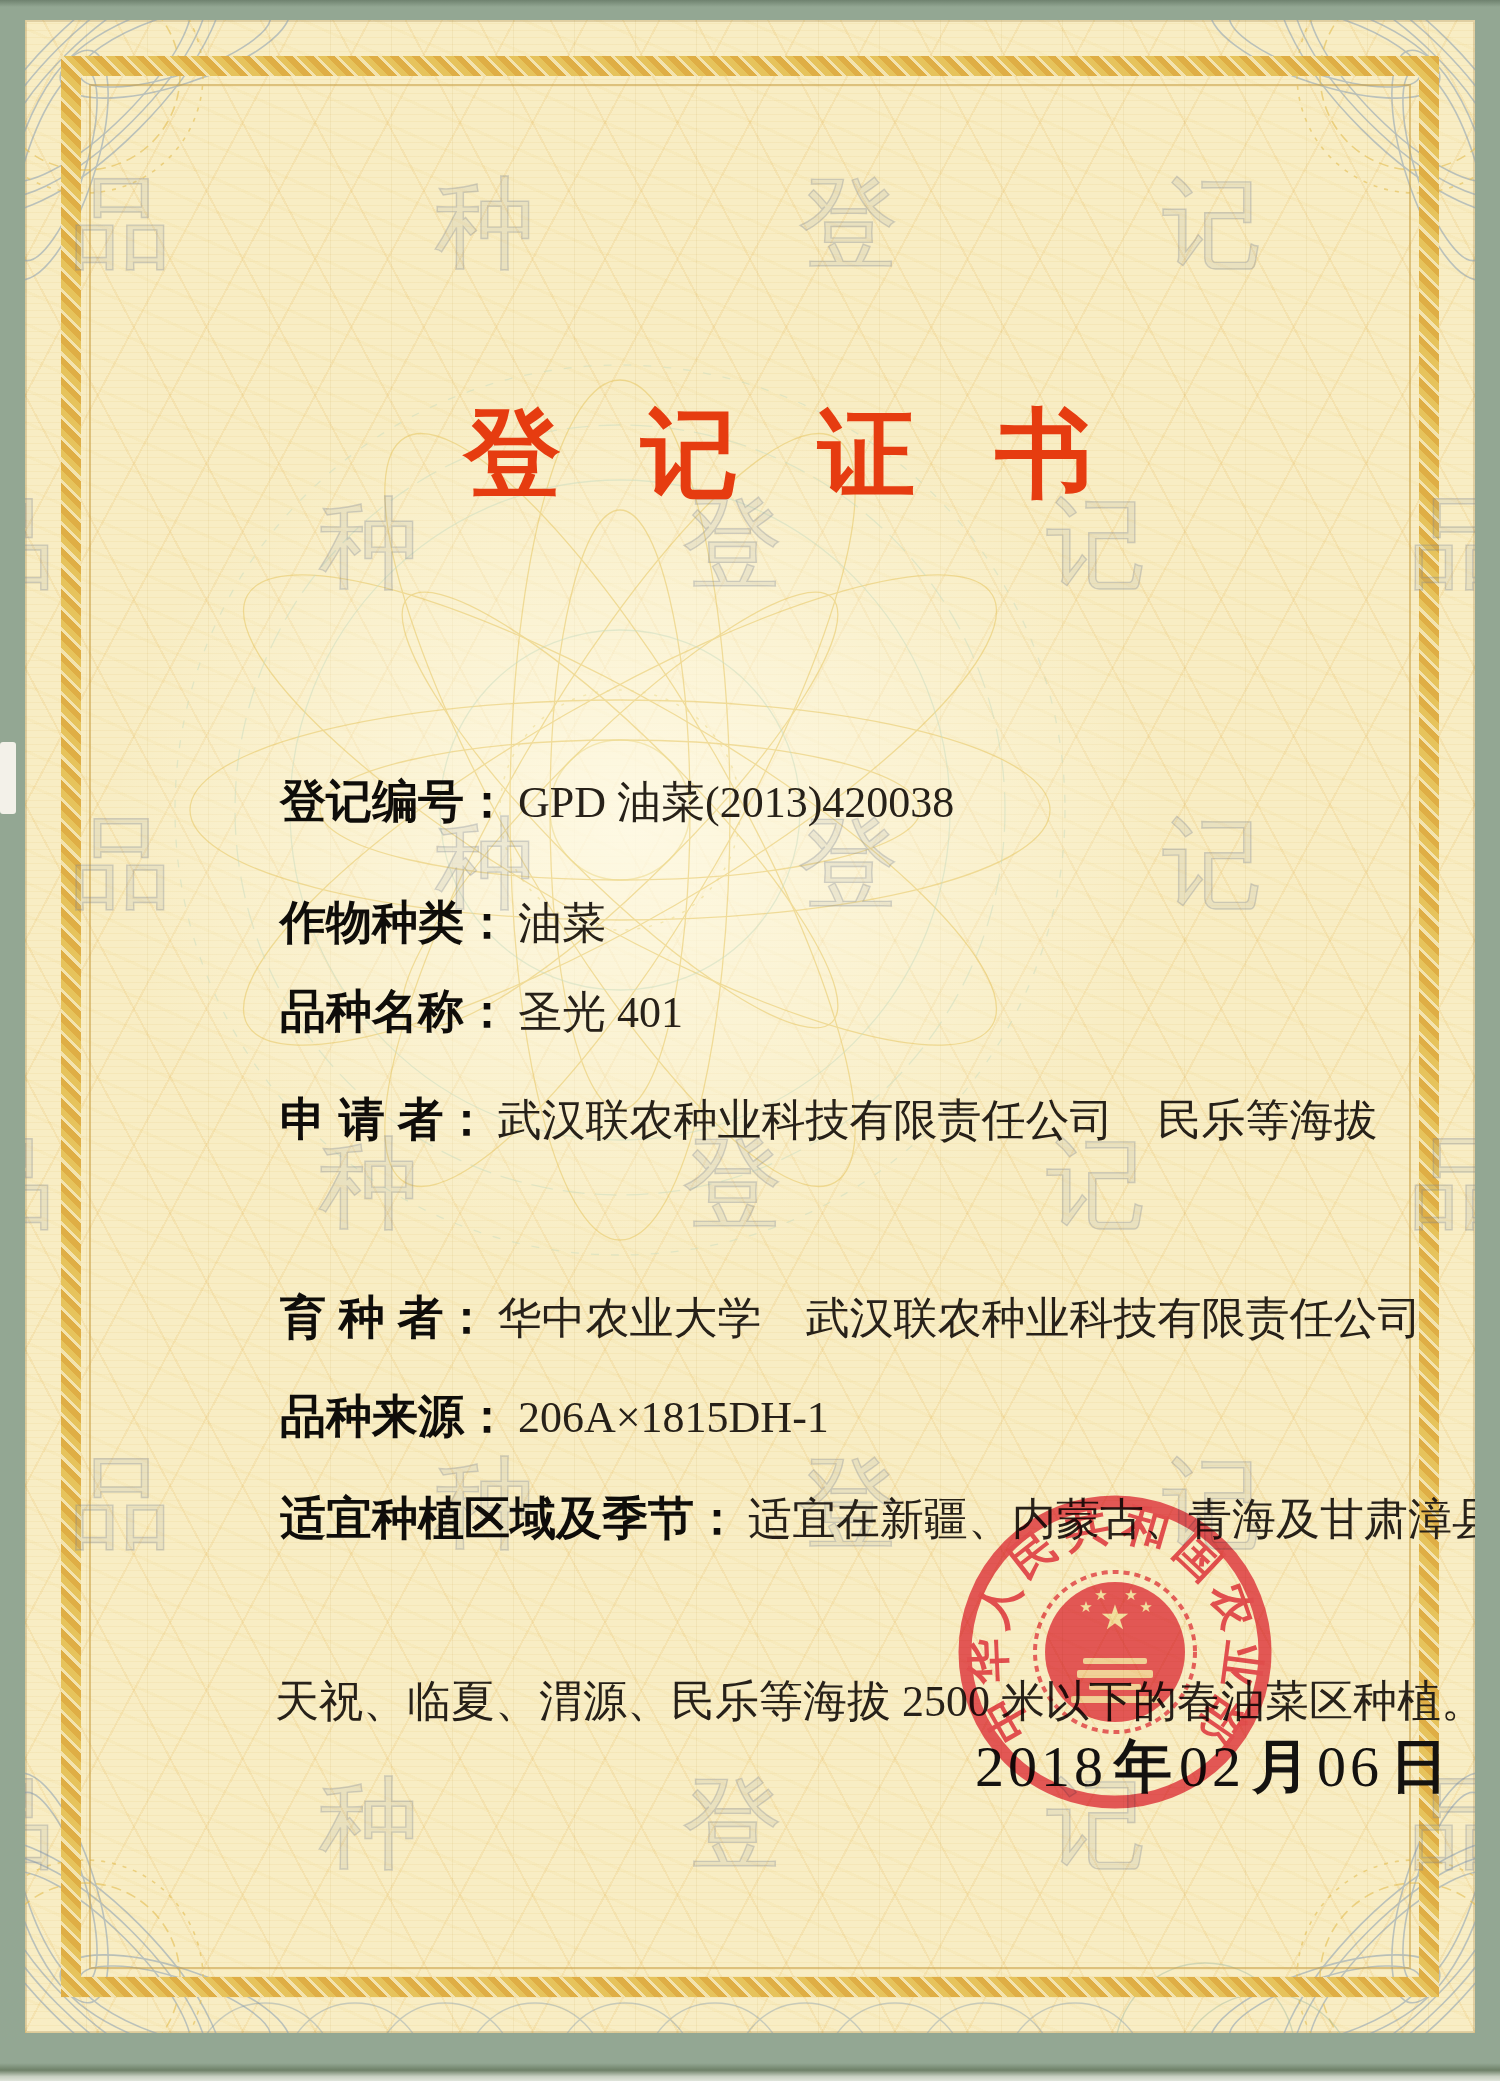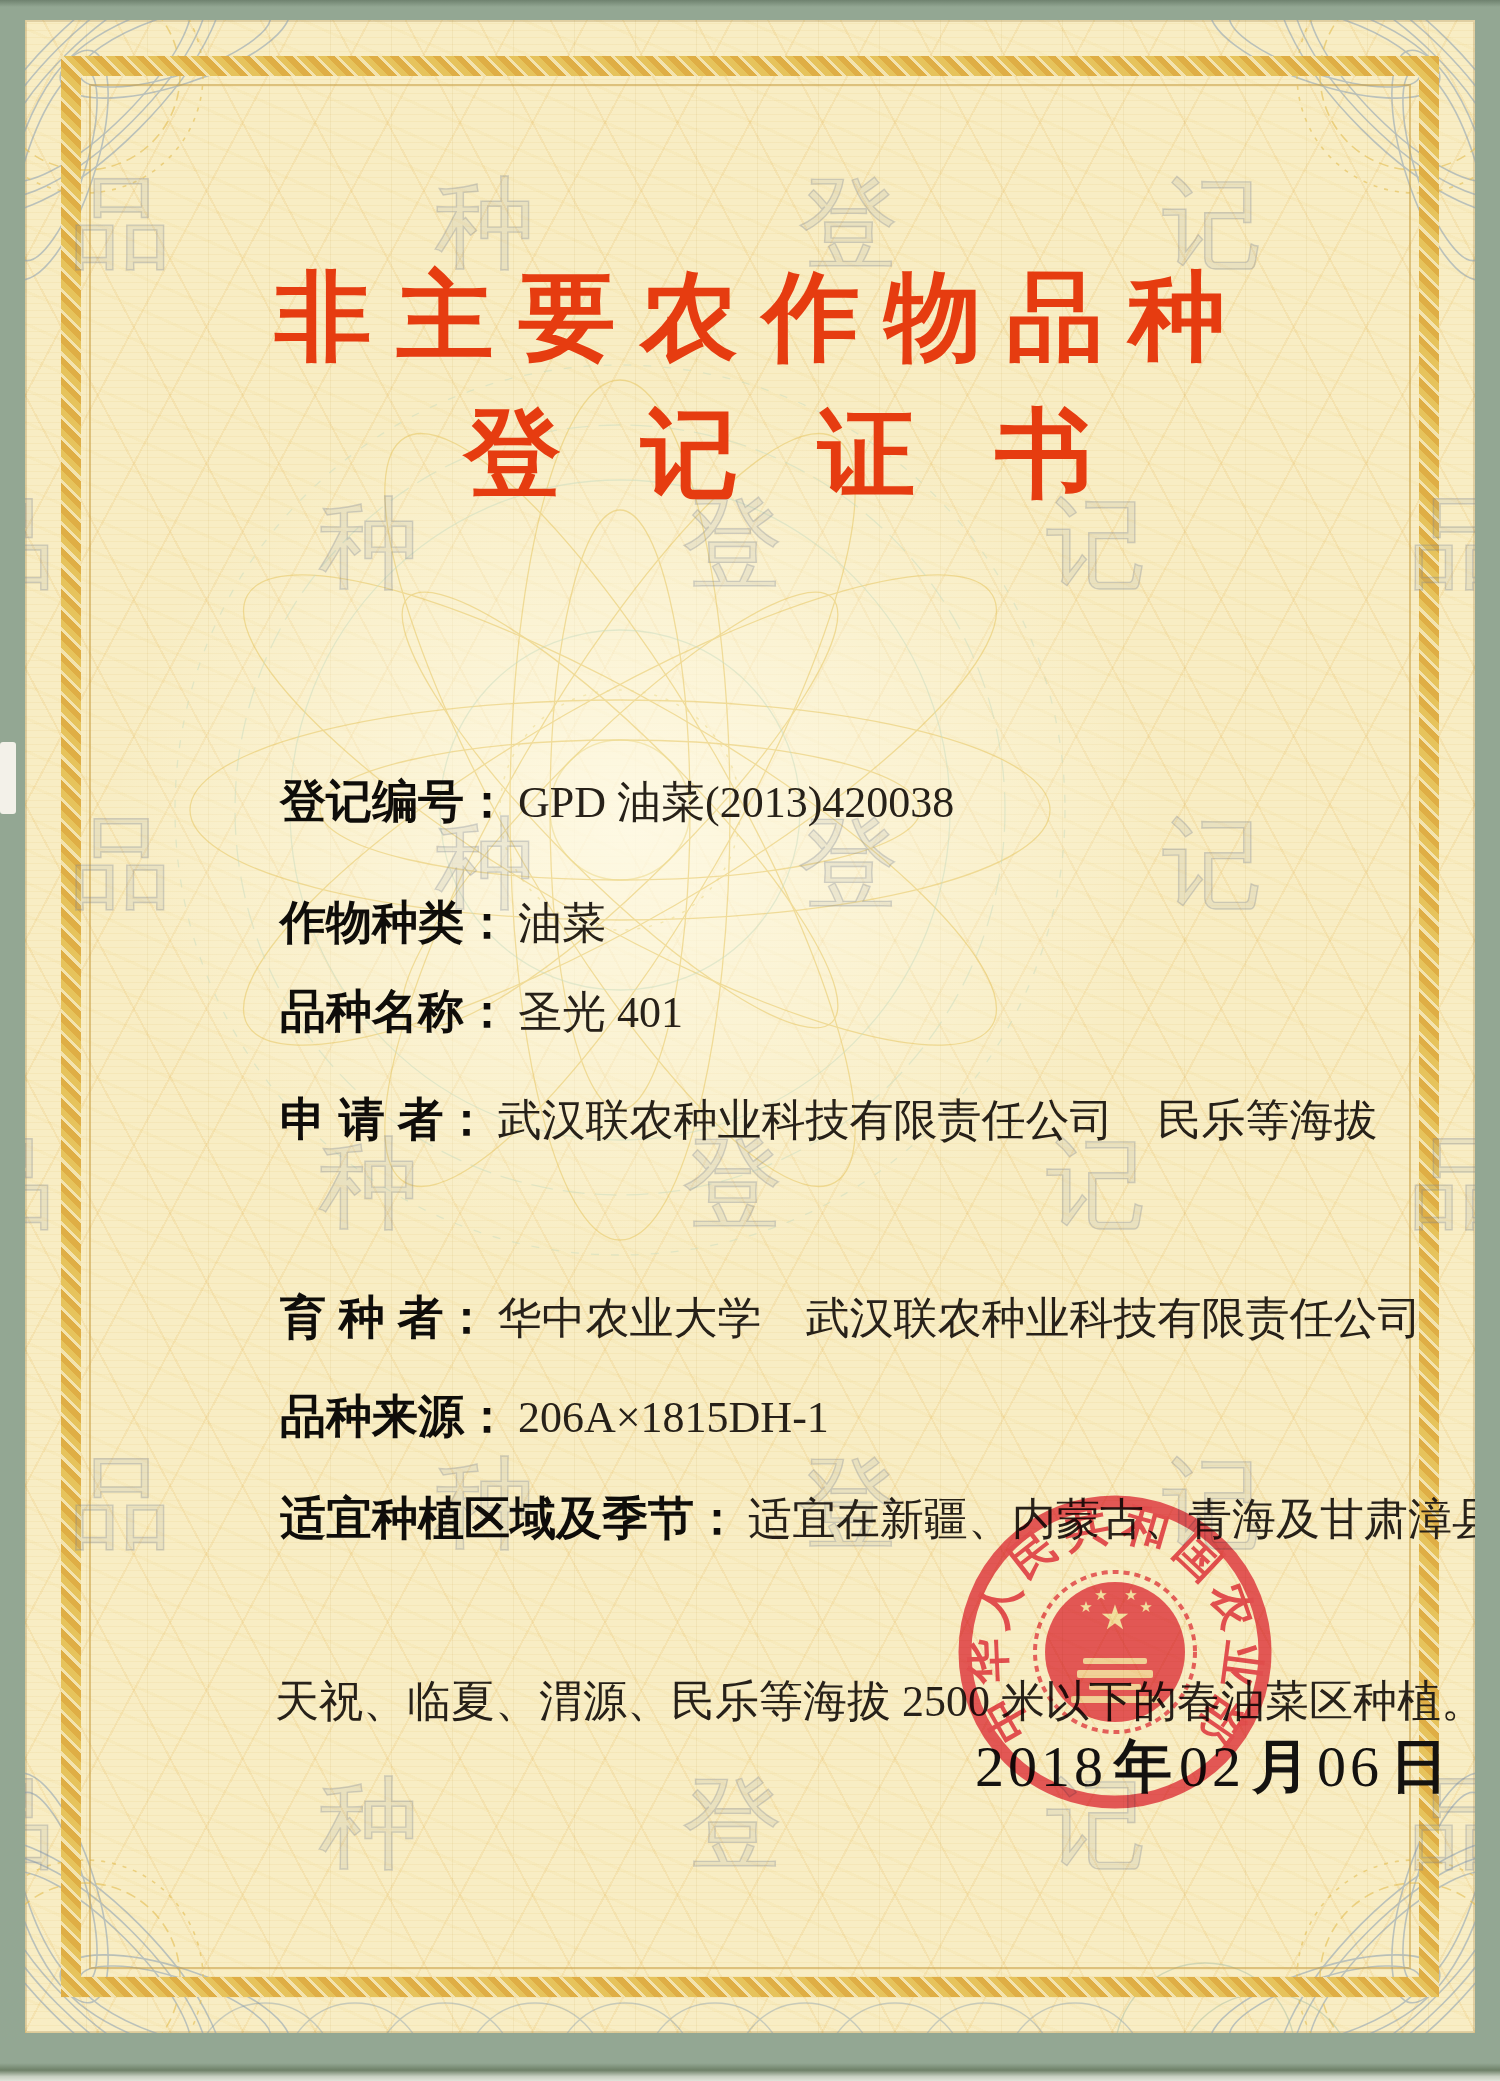--- a/index.html
+++ b/index.html
@@ -216,21 +216,20 @@
   <div class="gold-border"></div>
   <div class="gold-line"></div>
 
   <div class="wm wm1">品 种 登 记 品 种 登 记</div>
   <div class="wm wm2">品 种 登 记 品 种 登 记</div>
   <div class="wm wm3">品 种 登 记 品 种 登 记</div>
   <div class="wm wm4">品 种 登 记 品 种 登 记</div>
   <div class="wm wm5">品 种 登 记 品 种 登 记</div>
   <div class="wm wm6">品 种 登 记 品 种 登 记</div>
 
-  <div class="title title-1">非主要农作物品种</div>
   <div class="title title-2">登记证书</div>
 
   <div class="row row-1">
     <span class="lab">登记编号：</span><span class="val">GPD 油菜(2013)420038</span>
   </div>
   <div class="row row-2">
     <span class="lab">作物种类：</span><span class="val">油菜</span>
   </div>
   <div class="row row-3">
     <span class="lab">品种名称：</span><span class="val">圣光 401</span>

